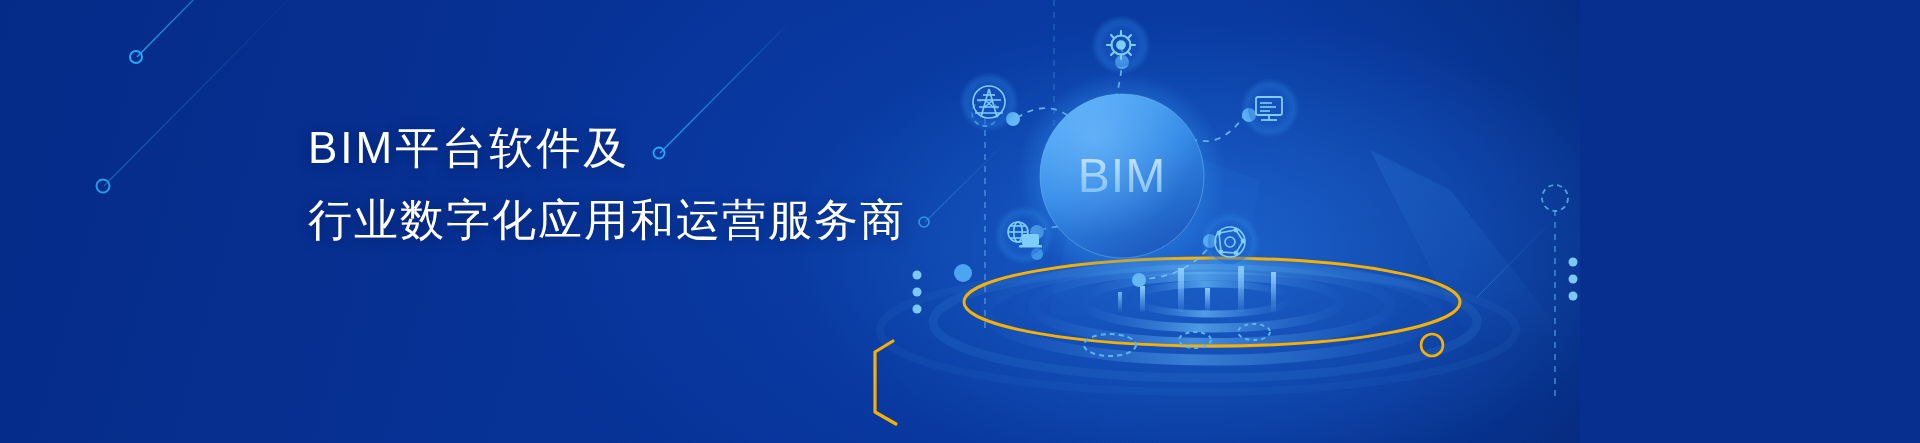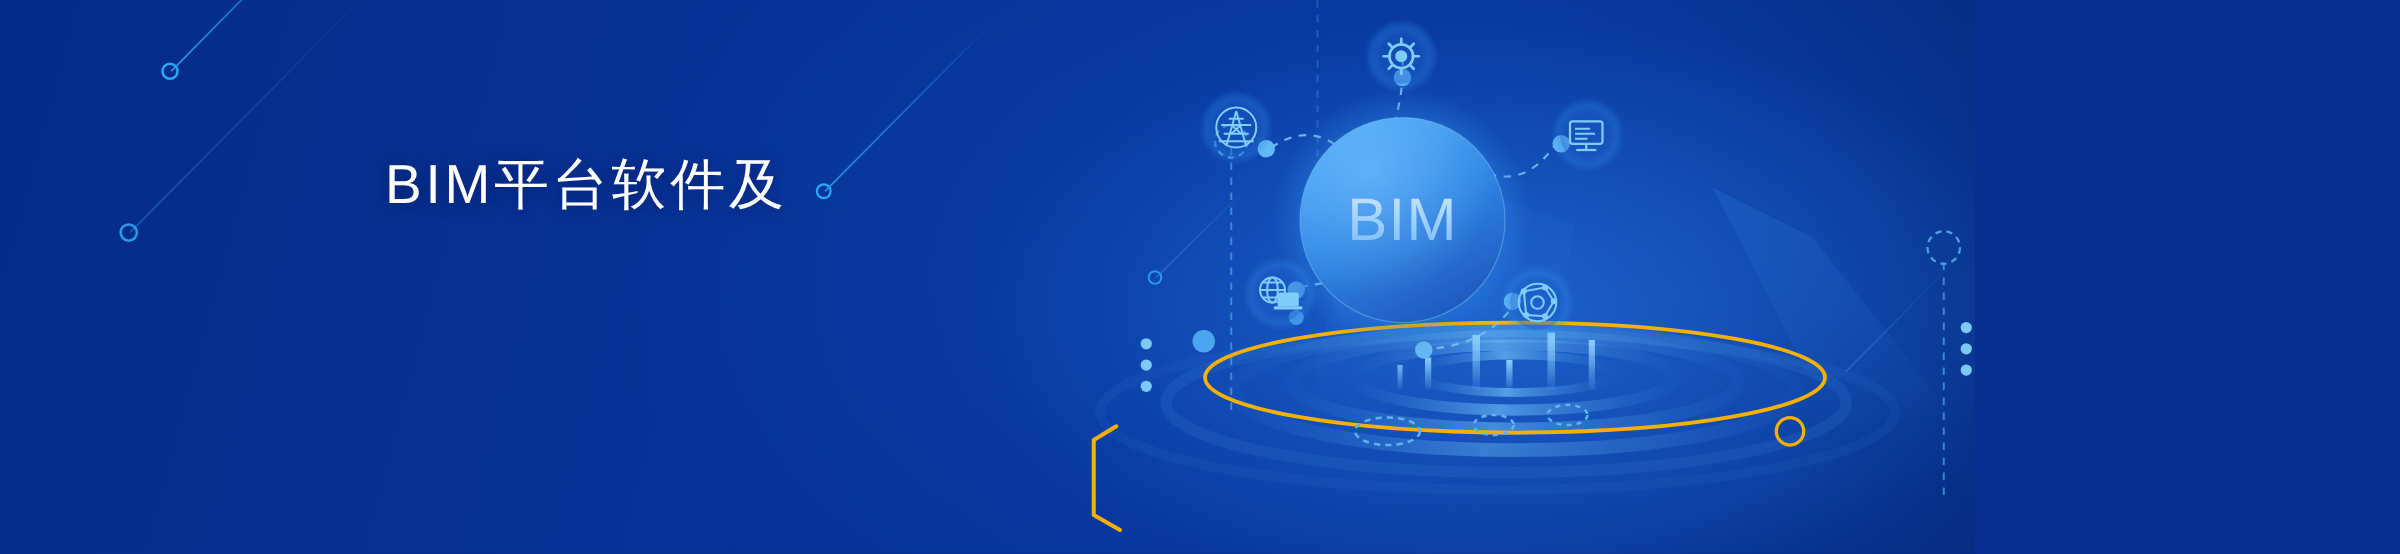--- a/index.html
+++ b/index.html
@@ -85,20 +85,21 @@
       <line x1="1777" y1="298" x2="1905" y2="168" stroke="url(#gMeteor)" stroke-width="1.2"></line>
       <circle cx="1776" cy="298" r="6" fill="none" stroke="#29a8f5" stroke-width="2"></circle>
 
       <line x1="1840" y1="120" x2="1920" y2="40" stroke="url(#gMeteorFaint)" stroke-width="1"></line>
       <line x1="1655" y1="443" x2="1790" y2="305" stroke="url(#gMeteorFaint)" stroke-width="1"></line>
     </g>
   </svg>
 
   <div id="headline">
     <div class="hl-line l1">BIM平台软件及</div>
+    <div class="hl-line l2">行业数字化应用和运营服务商</div>
   </div>
 
   <svg class="svg-layer" viewBox="0 0 1920 443" preserveAspectRatio="none" style="z-index:20;">
     <defs>
       <linearGradient id="gSphere" x1="0.25" y1="0" x2="0.75" y2="1">
         <stop offset="0%" stop-color="#4aa6f5"></stop>
         <stop offset="45%" stop-color="#3188e6"></stop>
         <stop offset="100%" stop-color="#1b56bd"></stop>
       </linearGradient>
       <radialGradient id="gSphereHi" cx="0.34" cy="0.26" r="0.62">

